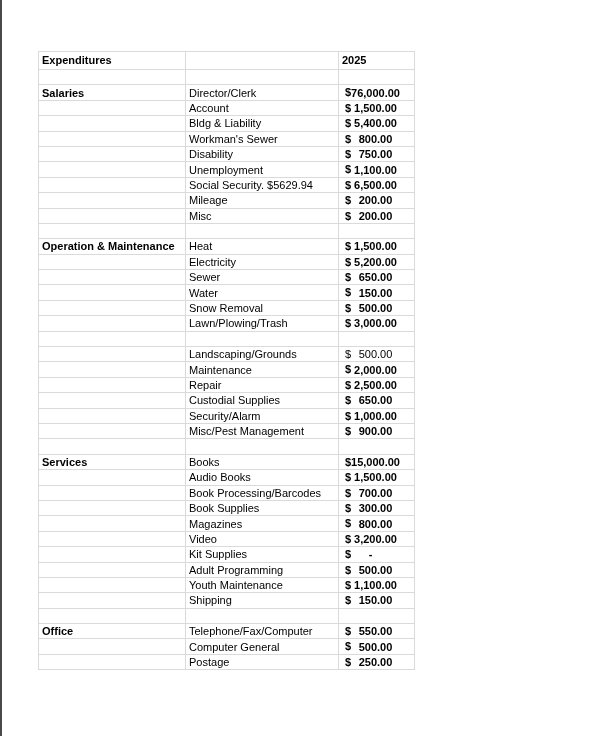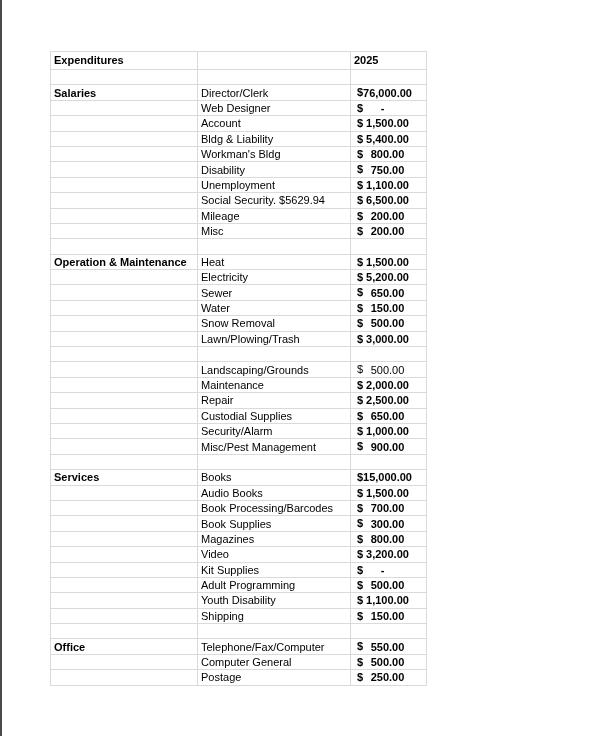--- a/index.html
+++ b/index.html
@@ -2,21 +2,21 @@
 <html><head>
 <meta charset="utf-8">
 <style>
   html, body { margin: 0; padding: 0; }
   body {
     width: 610px; height: 736px; background: #ffffff; position: relative; overflow: hidden;
     font-family: "Liberation Sans", sans-serif; color: #000;
   }
   .left-edge { position: absolute; left: 0; top: 0; width: 2px; height: 736px; background: #4a4a4a; }
   table.sheet {
-    position: absolute; left: 50px; top: 51px;
+    position: absolute; left: 38px; top: 51px;
     border-collapse: collapse; table-layout: fixed;
   }
   table.sheet td {
     border: 1px solid #dadada;
     height: 14.4px; line-height: 14px;
     font-size: 11px; padding: 0 3px; white-space: nowrap; overflow: hidden;
   }
   table.sheet tr.hdr td { height: 17px; line-height: 17px; }
   col.c1 { width: 147px; }
   col.c2 { width: 153px; }
@@ -55,45 +55,37 @@
       <tr>
         <td class="cat">Salaries</td>
         <td>Director/Clerk</td>
         <td class="amt">
           <span class="cur">$</span>
           <span class="val">76,000.00</span>
         </td>
       </tr>
       <tr>
         <td class="cat"></td>
-        <td>Web Designer</td>
-        <td class="amt">
-          <span class="cur">$</span>
-          <span class="val dash">-</span>
-        </td>
-      </tr>
-      <tr>
-        <td class="cat"></td>
         <td>Account</td>
         <td class="amt">
           <span class="cur">$</span>
           <span class="val">1,500.00</span>
         </td>
       </tr>
       <tr>
         <td class="cat"></td>
         <td>Bldg &amp; Liability</td>
         <td class="amt">
           <span class="cur">$</span>
           <span class="val">5,400.00</span>
         </td>
       </tr>
       <tr>
         <td class="cat"></td>
-        <td>Workman's Bldg</td>
+        <td>Workman's Sewer</td>
         <td class="amt">
           <span class="cur">$</span>
           <span class="val">800.00</span>
         </td>
       </tr>
       <tr>
         <td class="cat"></td>
         <td>Disability</td>
         <td class="amt">
           <span class="cur">$</span>
@@ -302,21 +294,21 @@
       <tr>
         <td class="cat"></td>
         <td>Adult Programming</td>
         <td class="amt">
           <span class="cur">$</span>
           <span class="val">500.00</span>
         </td>
       </tr>
       <tr>
         <td class="cat"></td>
-        <td>Youth Disability</td>
+        <td>Youth Maintenance</td>
         <td class="amt">
           <span class="cur">$</span>
           <span class="val">1,100.00</span>
         </td>
       </tr>
       <tr>
         <td class="cat"></td>
         <td>Shipping</td>
         <td class="amt">
           <span class="cur">$</span>

